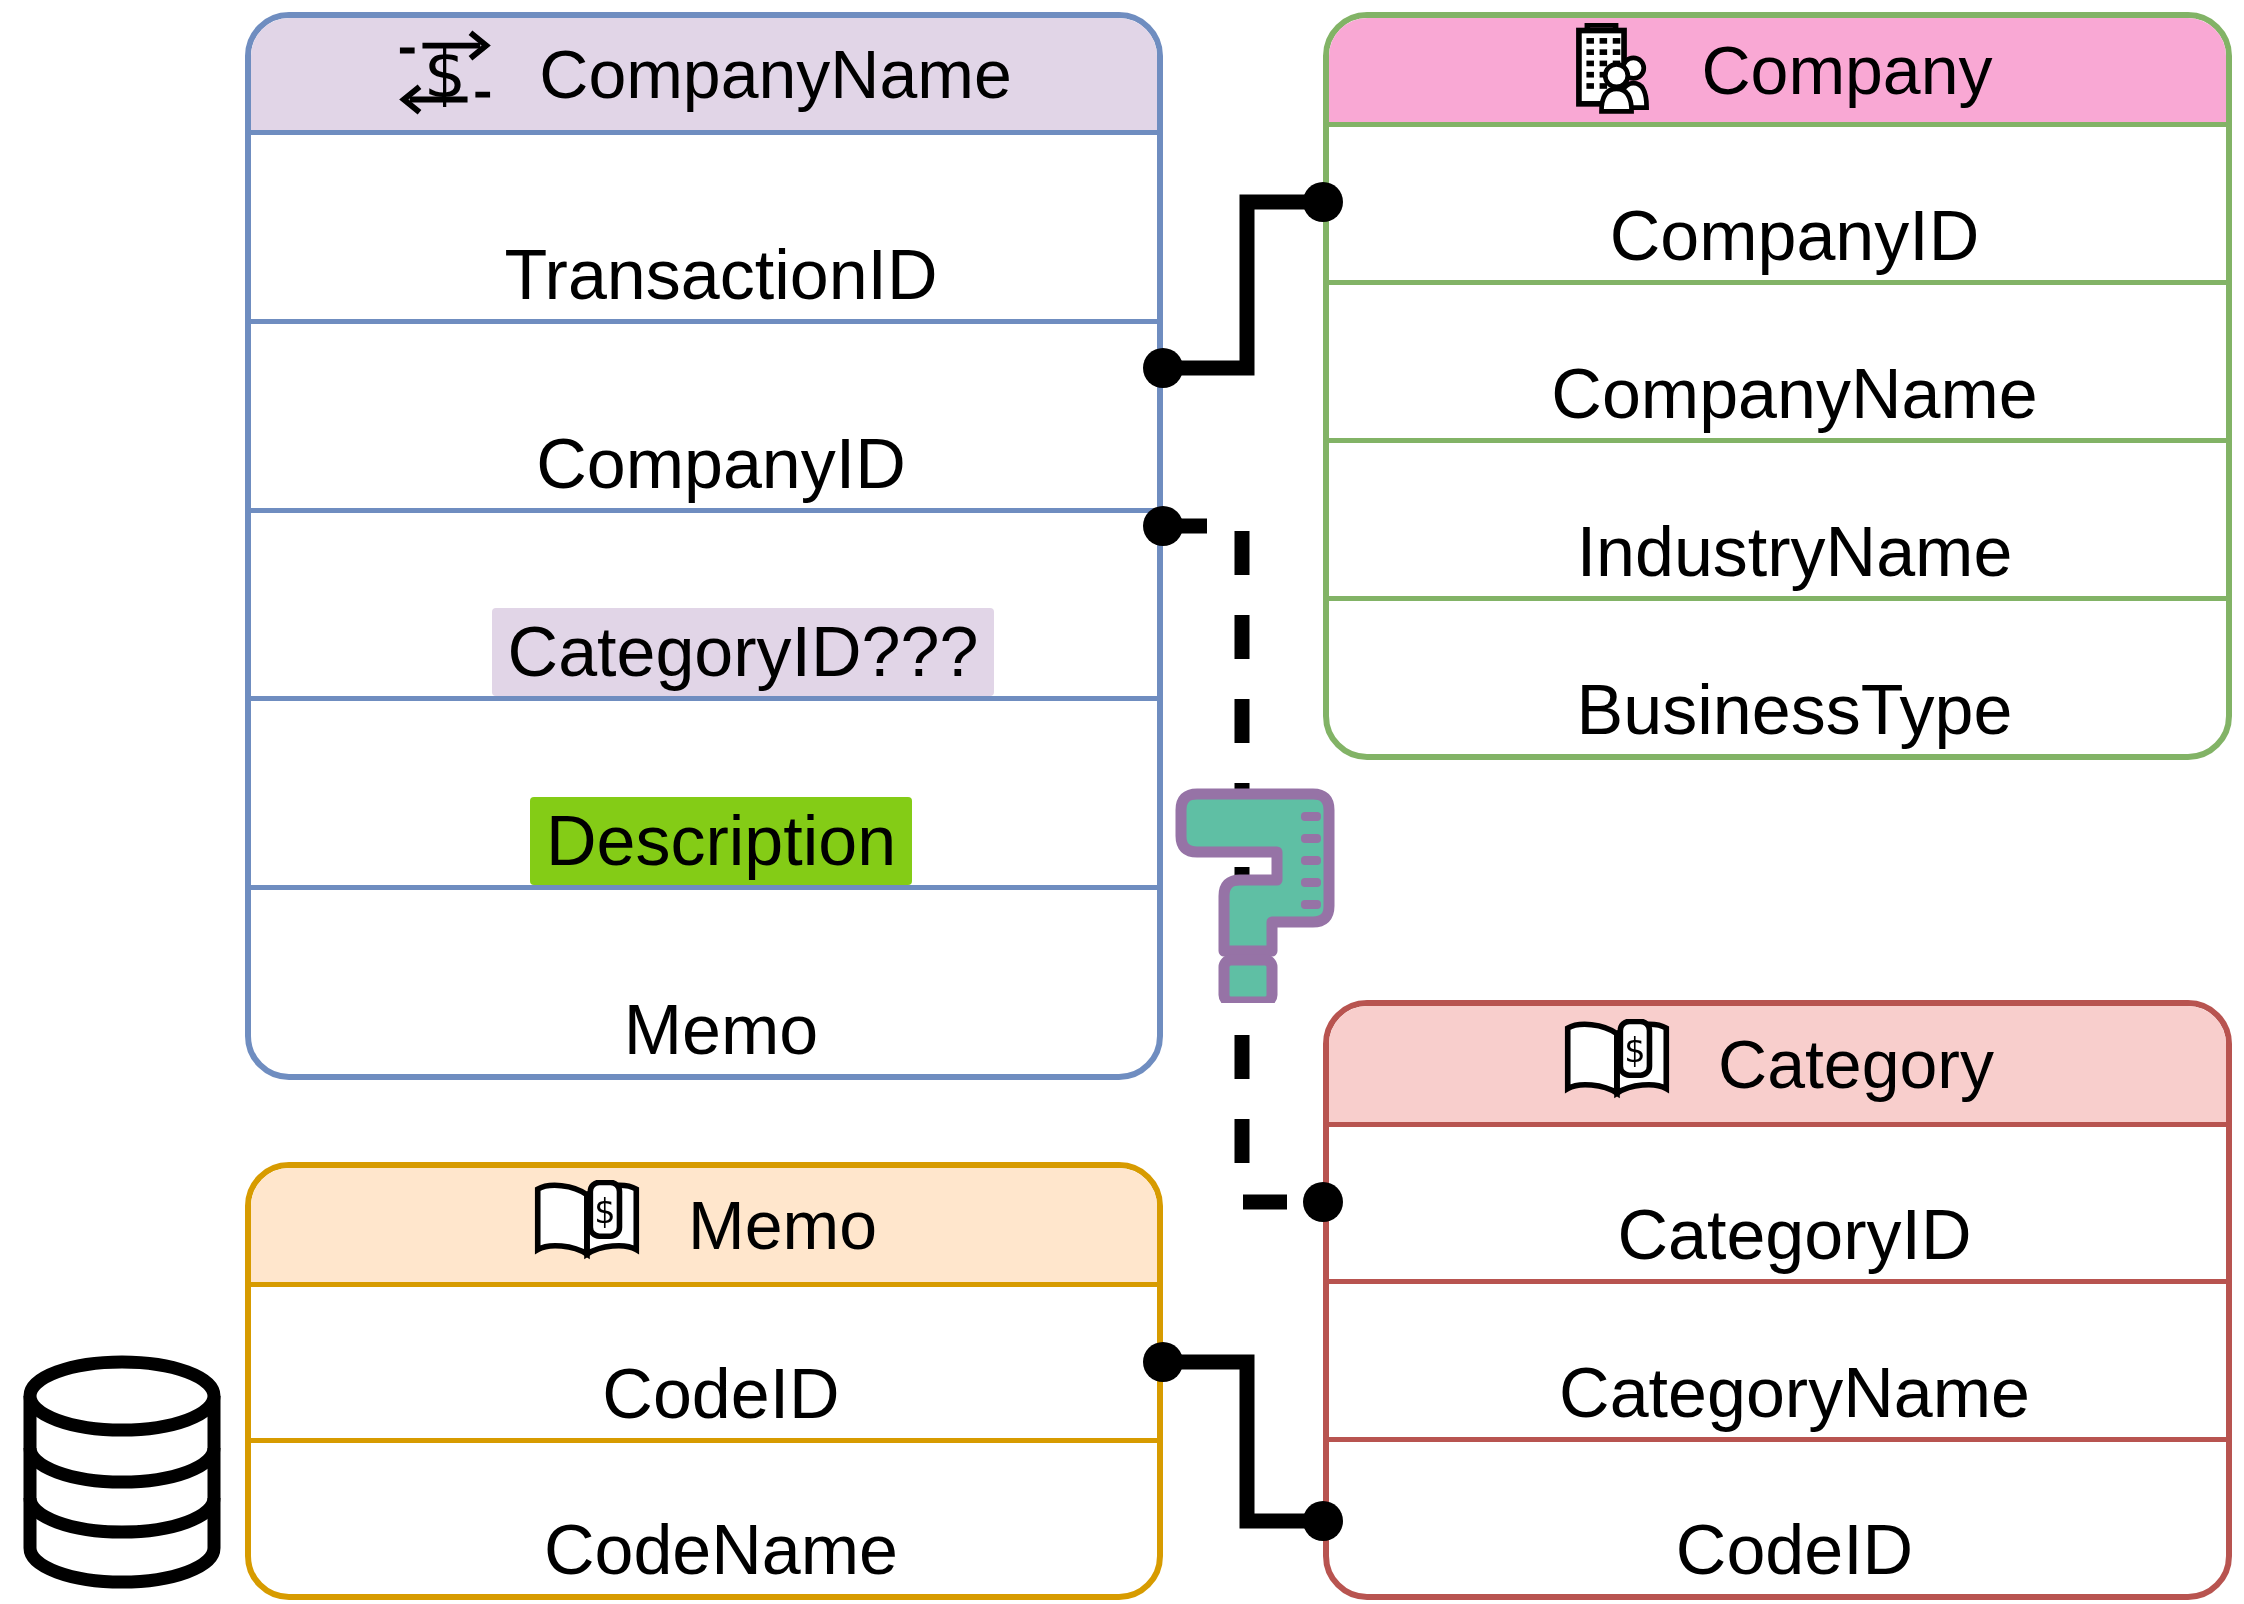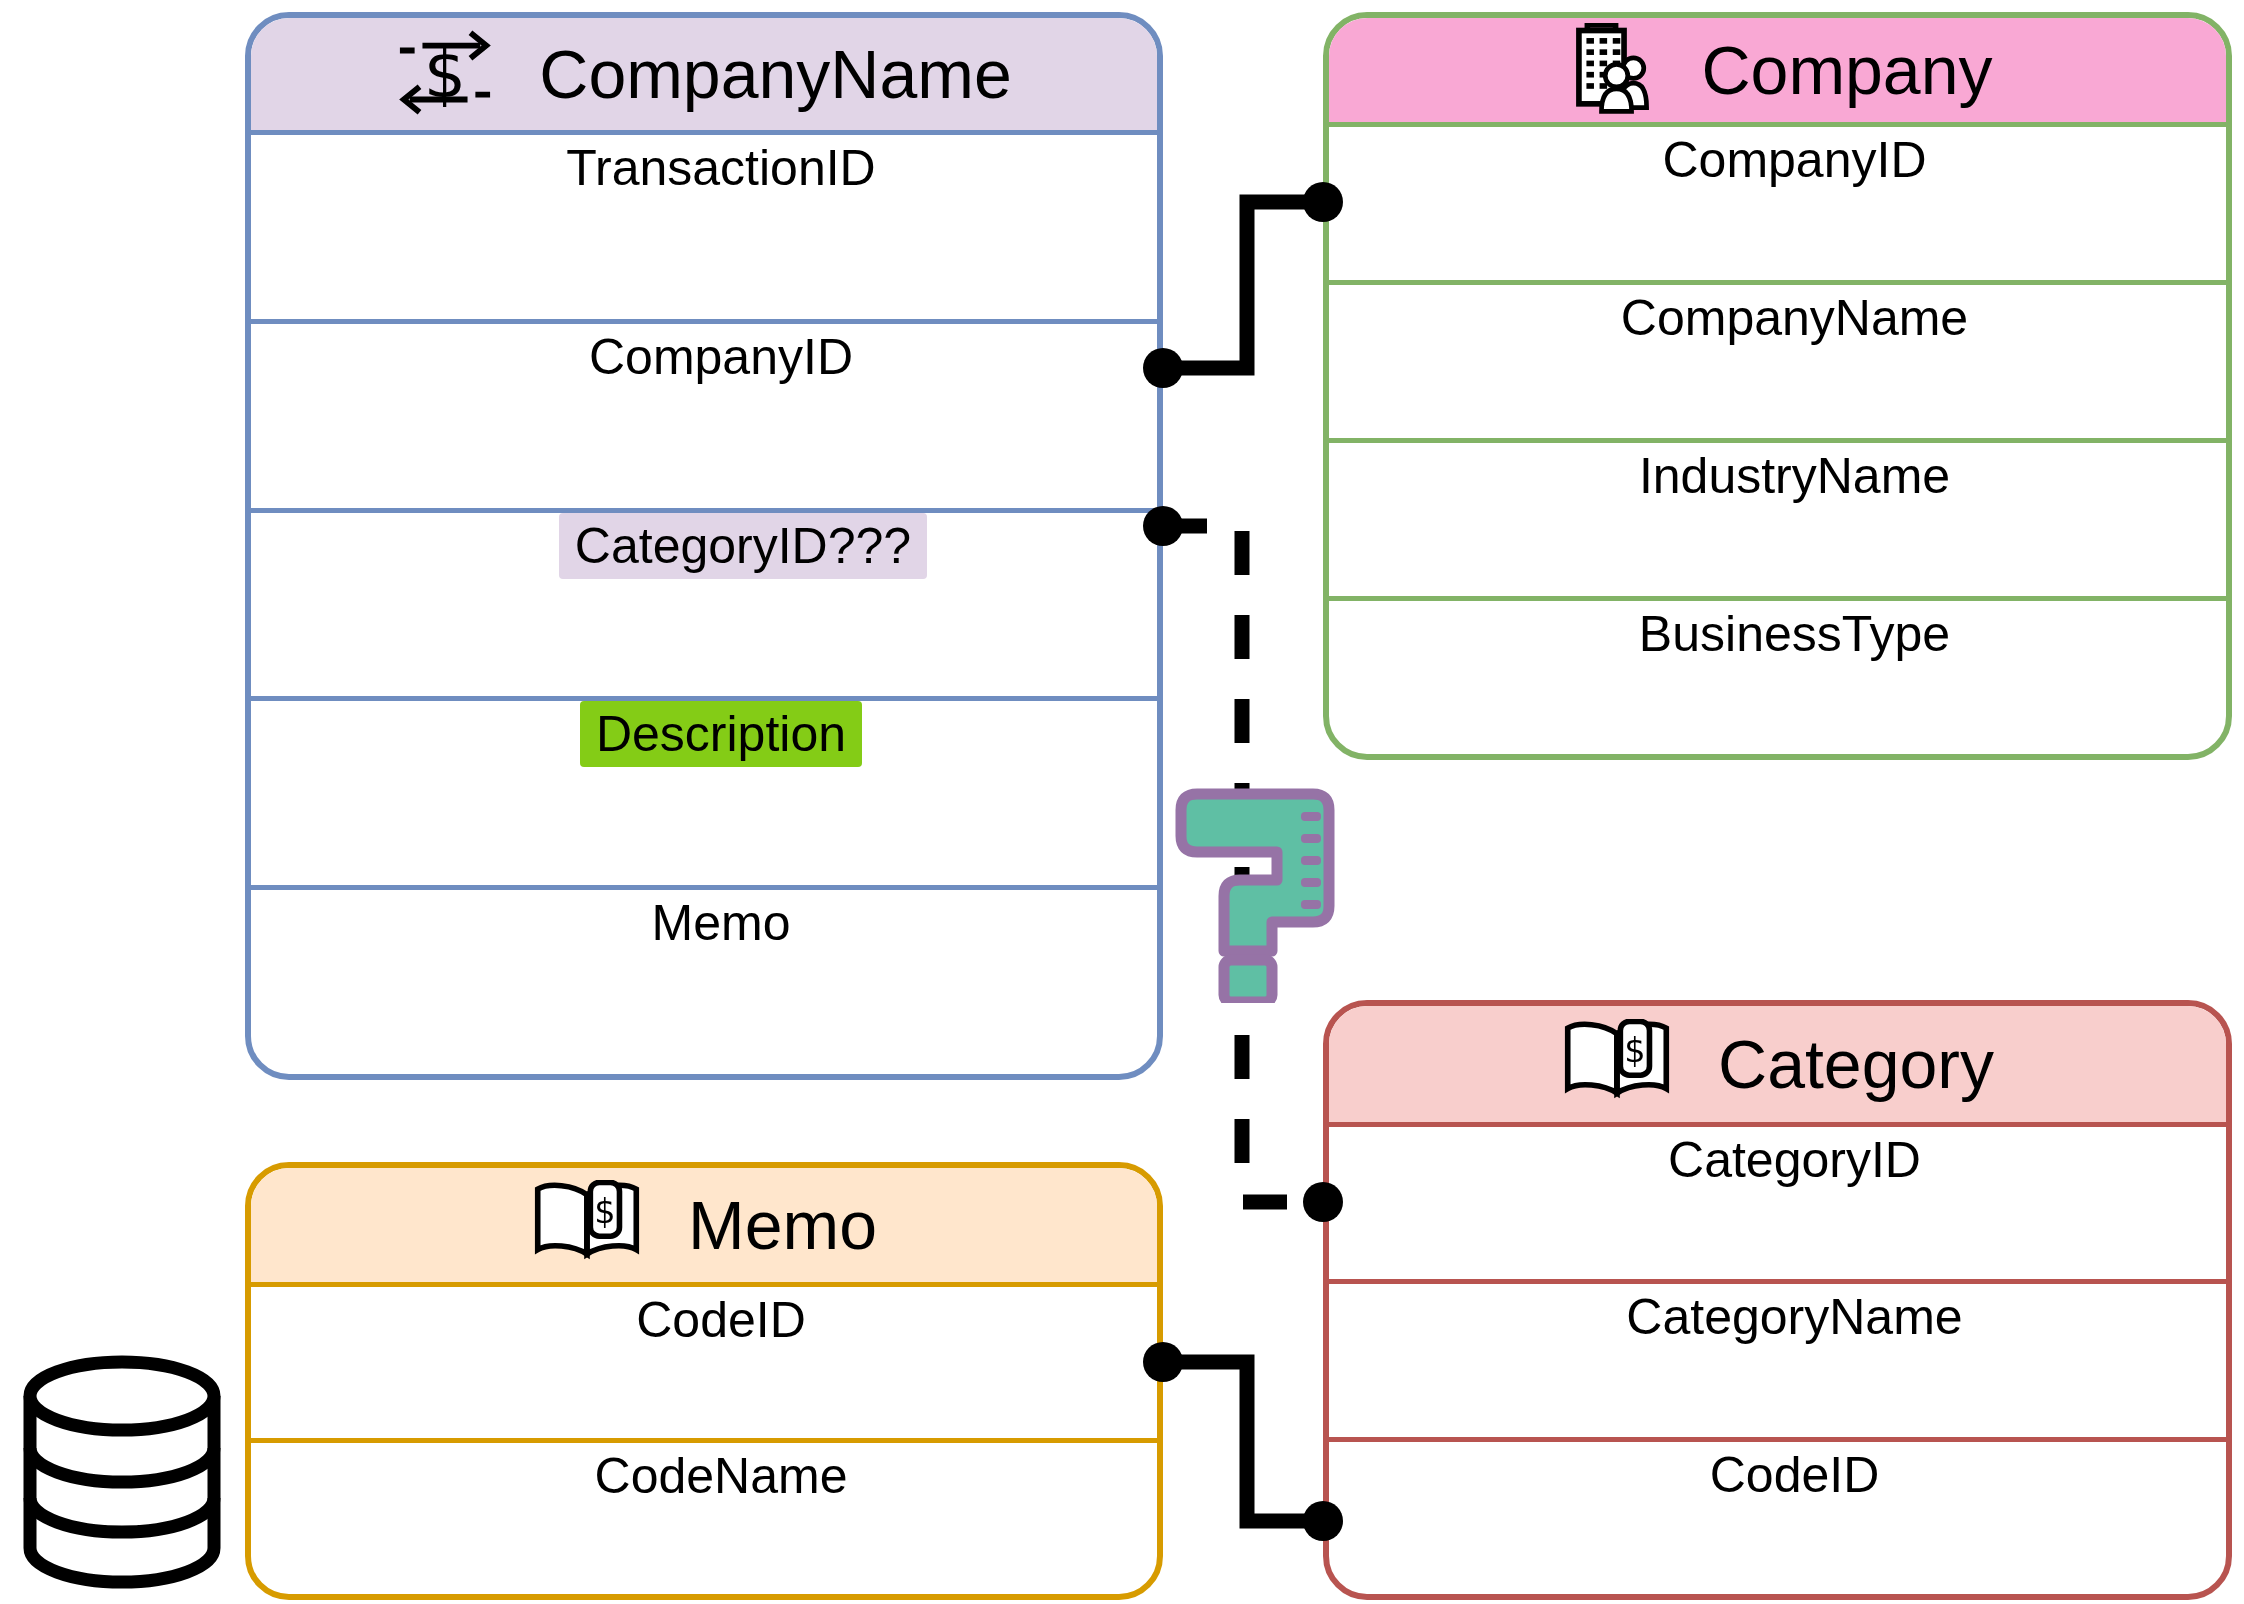--- a/index.html
+++ b/index.html
@@ -10,22 +10,22 @@
   .table{
     position:absolute; background:#fff; border:6px solid #000;
     border-radius:44px; display:flex; flex-direction:column;
     overflow:hidden; box-sizing:border-box; z-index:1;
   }
   .thead{
     display:flex; align-items:center; justify-content:center; gap:45px;
     font-size:68px; flex:0 0 auto;
   }
   .trow{
-    flex:1 1 0; display:flex; align-items:flex-start; justify-content:center;
-    font-size:50px; border-top:5px solid #000;padding-left:34px;
+    flex:1 1 0; display:flex; align-items:flex-end; justify-content:center;
+    font-size:70px; border-top:5px solid #000;padding-left:34px;
   }
   .flabel{ padding:4px 16px; border-radius:4px; }
   .hl-purple{ background:#e1d5e7;margin-left:44px; }
   .hl-gray{ background:#84cc16; }
 
   
   .t-transaction{ left:245px; top:12px; width:918px; height:1068px; border-color:#6f8dc0; }
   .t-transaction .trow{ border-top-color:#6f8dc0; }
   .t-transaction .thead{ background:#e1d5e7; height:112px; }
   

